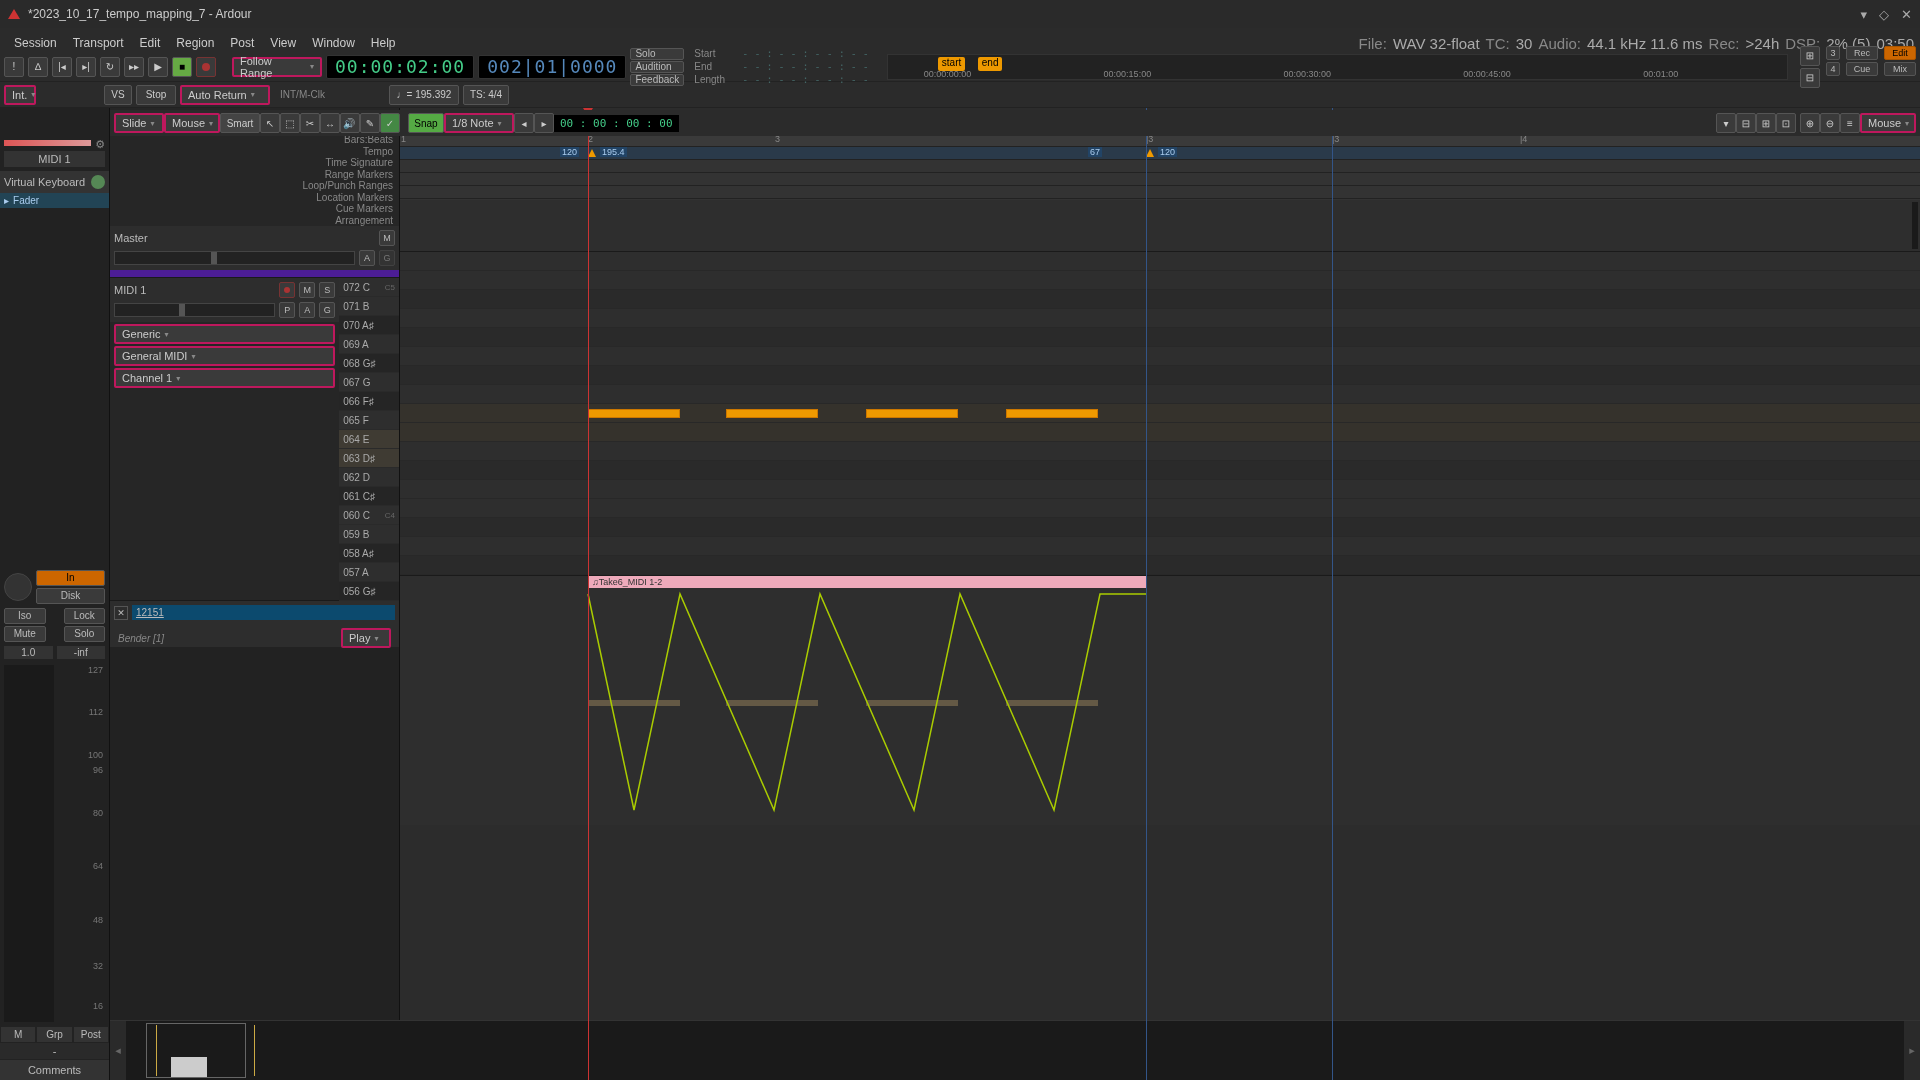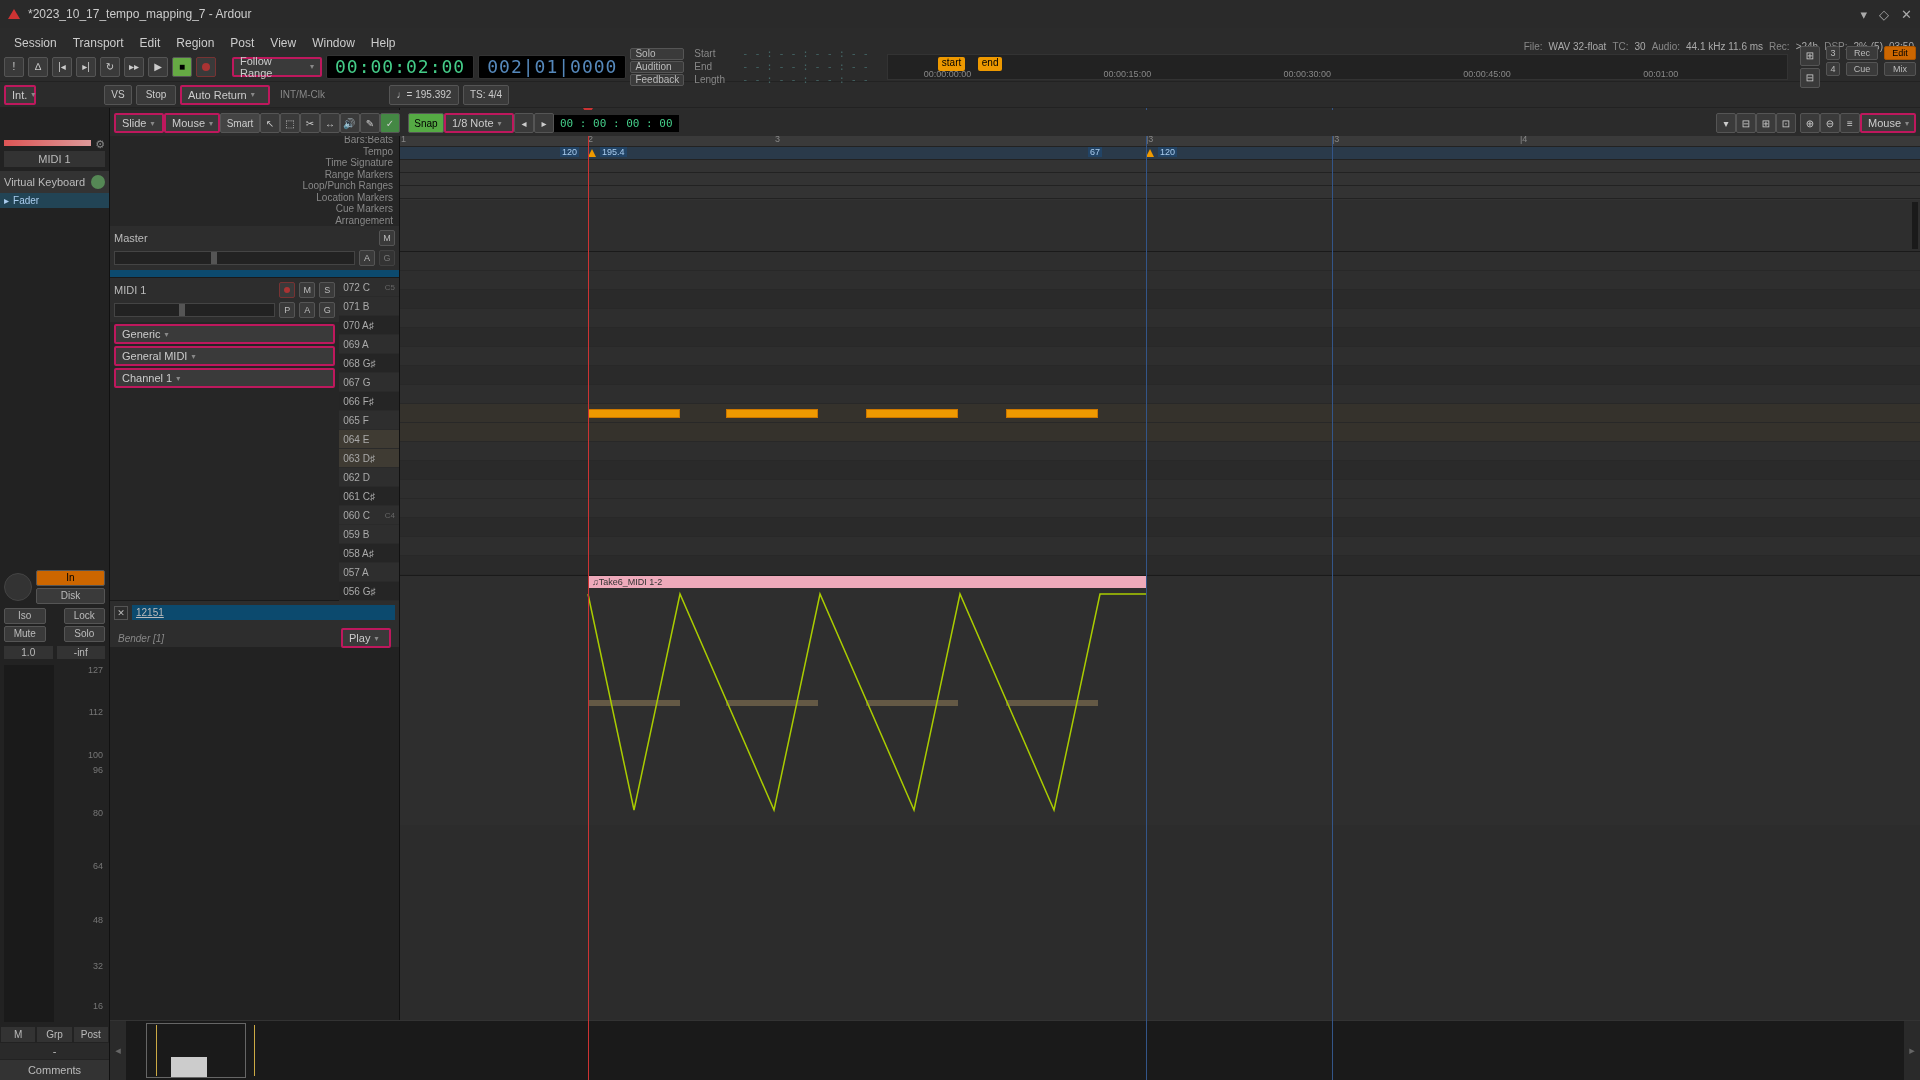--- a/index.html
+++ b/index.html
@@ -4,21 +4,21 @@
 <style>
 * { margin: 0; padding: 0; box-sizing: border-box; font-family: "Segoe UI", Arial, sans-serif; user-select: none; }
 body { background: #1a1a1a; color: #bbb; font-size: 11px; width: 1920px; height: 1080px; overflow: hidden; }
 .titlebar { height: 28px; background: #2a2a2a; display: flex; align-items: center; padding: 0 8px; }
 .titlebar .logo { width: 0; height: 0; border-left: 6px solid transparent; border-right: 6px solid transparent; border-bottom: 10px solid #c33; margin-right: 8px; }
 .titlebar .title { flex: 1; color: #ccc; font-size: 12px; }
 .titlebar .winbtns { display: flex; gap: 12px; color: #aaa; font-size: 13px; }
 .titlebar .winbtns span { cursor: pointer; }
 .menubar { height: 24px; background: #2b2b2b; display: flex; align-items: flex-end; padding: 0 6px; font-size: 12px; color: #ccc; }
 .menubar .m { padding: 2px 8px; cursor: pointer; }
-.menubar .status { margin-left: auto; display: flex; gap: 6px; font-size: 10px; color: #aaa; padding-left: 16px; }
+.menubar .status { margin-left: auto; display: flex; gap: 6px; font-size: 15px; color: #aaa; padding-left: 16px; }
 .menubar .status span.l { color: #888; }
 .toolbar1 { height: 30px; background: #2b2b2b; display: flex; align-items: center; padding: 0 4px; gap: 4px; border-bottom: 1px solid #222; }
 .tbtn { width: 20px; height: 20px; background: #3a3a3a; border: 1px solid #555; border-radius: 2px; display: flex; align-items: center; justify-content: center; font-size: 10px; color: #ccc; cursor: pointer; }
 .tbtn.lime { background: #6a4; color: #000; }
 .tbtn.rec { border-color: #733; }
 .tbtn.rec .dot { width: 8px; height: 8px; border-radius: 50%; background: #a33; }
 .sel { height: 20px; background: #3a3a3a; border: 2px solid #be185d; border-radius: 2px; padding: 0 6px; display: flex; align-items: center; font-size: 11px; color: #ccc; cursor: pointer; position: relative; }
 .sel::after { content: "▾"; font-size: 8px; margin-left: 4px; color: #888; }
 .clock { height: 24px; background: #000; border: 1px solid #333; border-radius: 2px; padding: 0 8px; display: flex; align-items: center; font-family: monospace; font-size: 18px; letter-spacing: 1px; color: #4c8; }
 .clock.blue { color: #58b; }
@@ -334,21 +334,21 @@
       <div>Bars:Beats</div>
       <div>Tempo</div>
       <div>Time Signature</div>
       <div>Range Markers</div>
       <div>Loop/Punch Ranges</div>
       <div>Location Markers</div>
       <div>Cue Markers</div>
       <div>Arrangement</div>
     </div>
 
-    <div style="height:52px;background:#0c4a6e;border-bottom:1px solid #1a1a1a">
+    <div style="height:52px;background:#4c1d95;border-bottom:1px solid #1a1a1a">
       <div class="trackhdr">
         <div class="tn">Master</div>
         <div class="sbtn">M</div>
       </div>
       <div class="trackhdr" style="padding-top:0">
         <div class="thslider" style="flex:1;margin:0">
             <div class="knob"></div>
           </div>
         <div class="sbtn">A</div>
         <div class="sbtn dim">G</div>

